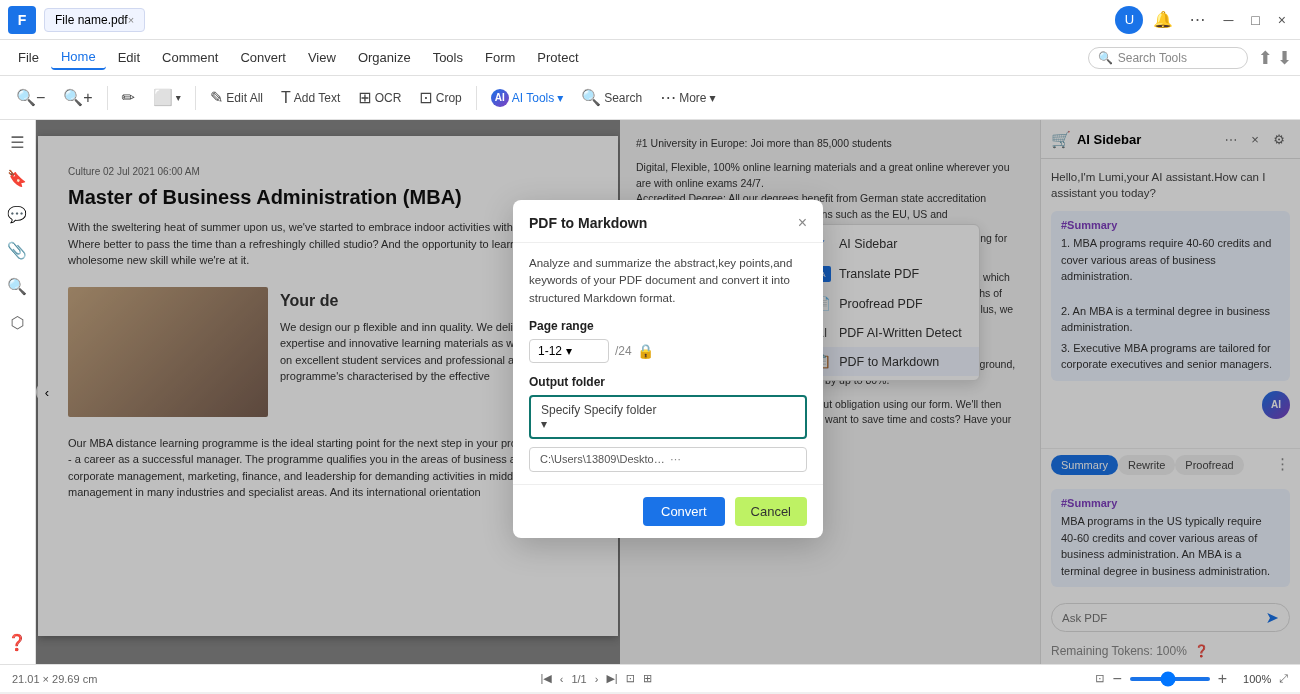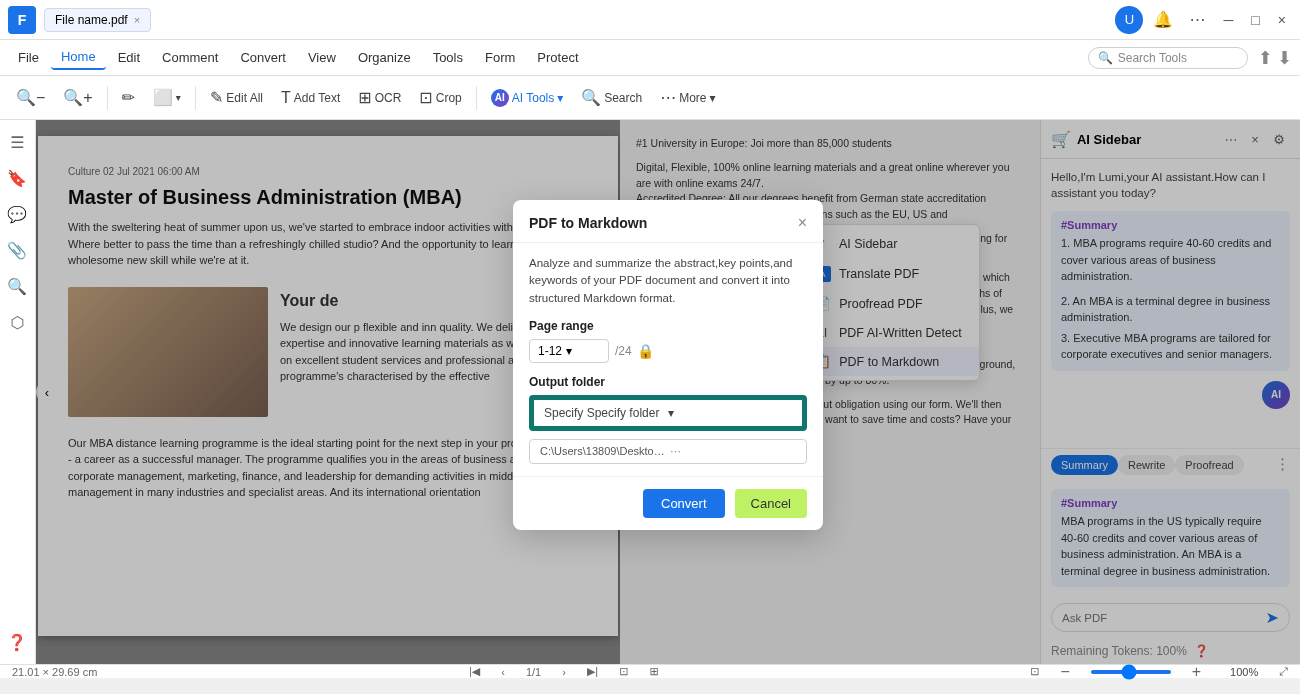--- a/index.html
+++ b/index.html
@@ -22,21 +22,21 @@
       display: flex; align-items: center; justify-content: center;
       color: white; font-weight: bold; font-size: 14px;
     }
     .title-bar-tab {
       display: flex; align-items: center;
       background: #f0f4ff;
       border: 1px solid #d0d8f0;
       border-radius: 4px;
       padding: 4px 10px;
       font-size: 12px;
-      gap: 6px;
+      gap: 0;
     }
     .title-bar-tab .close-x { color: #888; font-size: 11px; cursor: pointer; }
     .title-bar-spacer { flex: 1; }
     .title-bar-actions { display: flex; gap: 6px; align-items: center; }
     .title-bar-btn {
       width: 28px; height: 28px;
       border-radius: 50%;
       display: flex; align-items: center; justify-content: center;
       background: #1a73e8;
       color: white; font-size: 13px; cursor: pointer;
@@ -291,24 +291,25 @@
     .modal-page-input {
       border: 1px solid #d0d0d0; border-radius: 4px;
       padding: 4px 8px; font-size: 12px;
       display: flex; align-items: center; gap: 4px;
       min-width: 80px;
     }
     .modal-of-total { font-size: 12px; color: #888; }
     .modal-lock { font-size: 14px; color: #bbb; }
     .modal-folder-label { font-size: 12px; font-weight: 600; color: #222; margin-bottom: 6px; }
     .modal-dropdown {
-      border: 5px solid #0f766e; border-radius: 4px;
+      border: 2px solid #0f766e; border-radius: 4px;
       padding: 6px 10px; font-size: 12px; color: #444;
       display: flex; cursor: pointer;
       margin-bottom: 8px;
+      flex-direction: column;
     }
     .modal-dropdown span { flex: 1; }
     .modal-path-row {
       border: 1px solid #d0d0d0; border-radius: 4px;
       padding: 5px 10px; font-size: 11px; color: #555;
       display: flex; align-items: center; gap: 4px;
     }
     .modal-path-row span { flex: 1; overflow: hidden; text-overflow: ellipsis; white-space: nowrap; }
     .modal-footer {
       display: flex; justify-content: flex-end;
@@ -322,29 +323,29 @@
       font-weight: 500;
     }
     .btn-cancel {
       background: #bef264; color: #333;
       border: none; border-radius: 4px;
       padding: 7px 16px; font-size: 13px; cursor: pointer;
     }
 
     
     .status-bar {
-      height: 14px;
+      height: 28px;
       background: #fff;
       border-top: 1px solid #e0e0e0;
       display: flex;
       align-items: center;
       padding: 0 12px;
       font-size: 11px;
       color: #666;
-      gap: 21px;
+      gap: 8px;
     }
     .status-spacer { flex: 1; }
     .zoom-row { display: flex; align-items: center; gap: 4px; }
     .zoom-slider {
       -webkit-appearance: none;
       width: 80px; height: 4px;
       background: #1a73e8;
       border-radius: 2px;
       outline: none;
     }
@@ -517,21 +518,21 @@
         <div class="ai-hdr-icon">⋯</div>
         <div class="ai-hdr-icon">×</div>
         <div class="ai-hdr-icon">⚙</div>
       </div>
     </div>
     <div class="ai-sidebar-body">
       <div class="ai-greeting">Hello,I'm Lumi,your AI assistant.How can I assistant you today?</div>
       <div class="ai-summary-box">
         <div class="ai-summary-tag">#Summary</div>
         <div class="ai-summary-text">1. MBA programs require 40-60 credits and cover various areas of business administration.</div>
-        <div class="ai-summary-text" style="margin-top:8px;">2. An MBA is a terminal degree in business administration.</div>
+        <div class="ai-summary-text" style="margin-top:18px;">2. An MBA is a terminal degree in business administration.</div>
         <div class="ai-summary-text" style="margin-top:4px;">3. Executive MBA programs are tailored for corporate executives and senior managers.</div>
       </div>
 
       <div class="ai-bubble-right">
         <div style="width:28px;height:28px;background:linear-gradient(135deg,#1a73e8,#8040c0);border-radius:50%;display:flex;align-items:center;justify-content:center;color:white;font-size:10px;font-weight:bold;">AI</div>
       </div>
     </div>
     <div class="ai-action-row">
       <button class="ai-action-btn active">Summary</button>
       <button class="ai-action-btn inactive">Rewrite</button>

